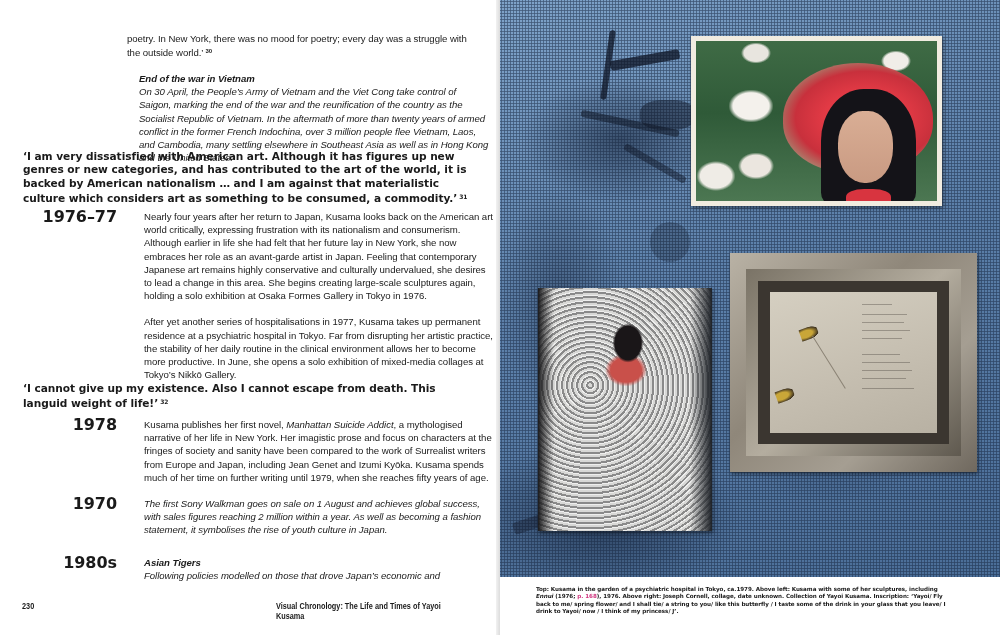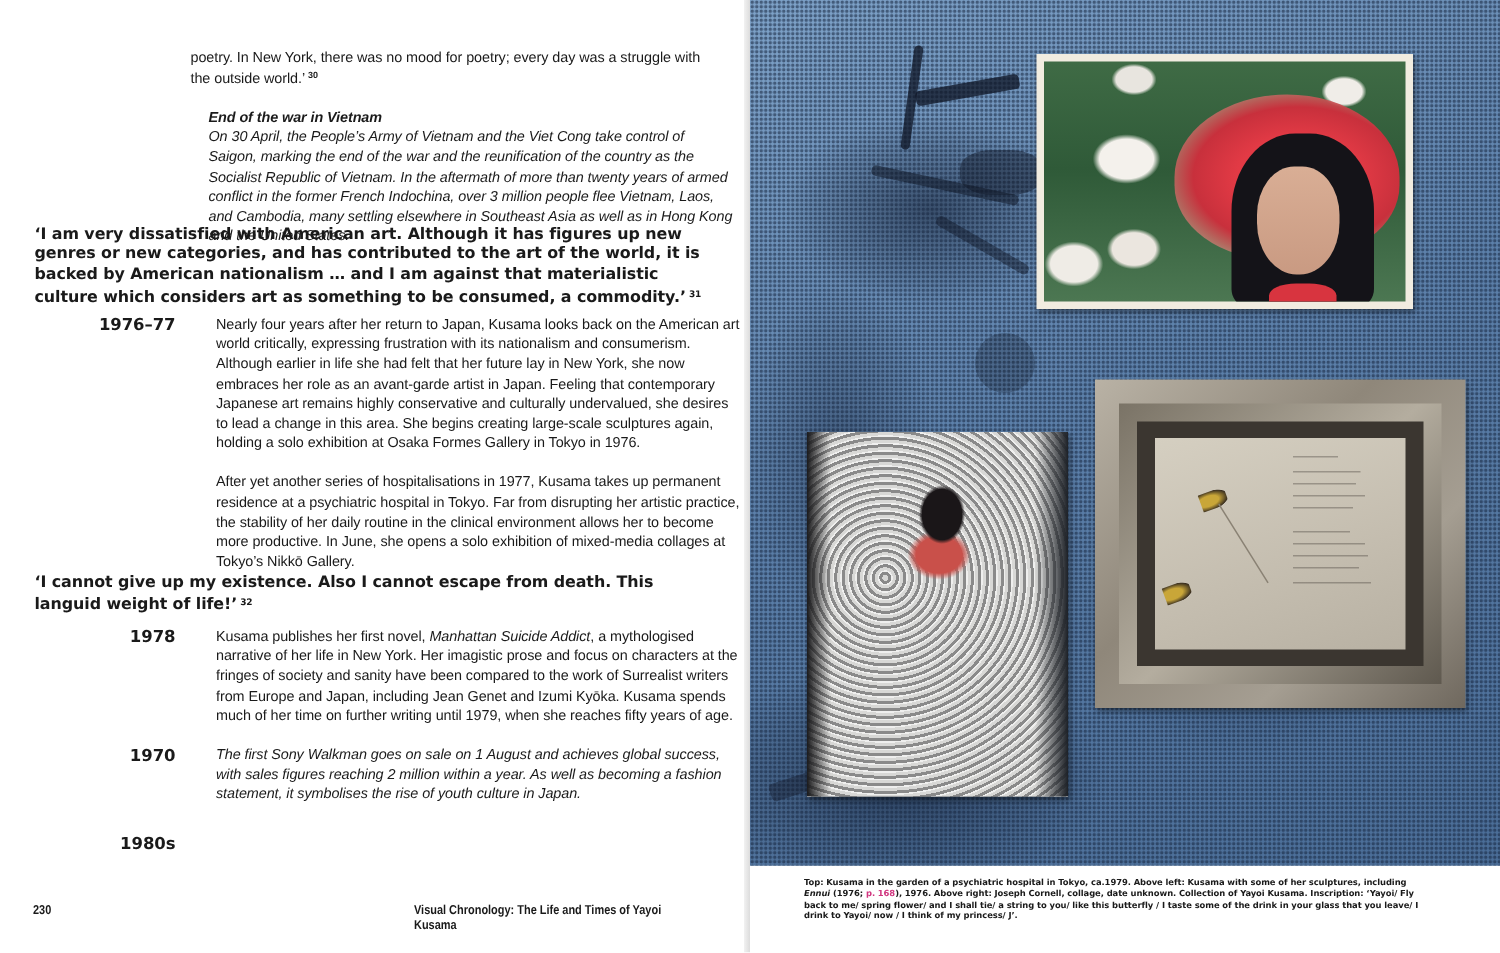--- a/index.html
+++ b/index.html
@@ -16,21 +16,21 @@
   .bold-italic { font-style: italic; font-weight: bold; }
   sup.fn { font-size: 6px; vertical-align: 3px; font-weight: bold; margin-left: 2px; }
 
   .quote {
     position: absolute; left: 23px; width: 455px;
     font-family: "DejaVu Sans", sans-serif; font-weight: bold;
     font-size: 10.6px; line-height: 13.4px; letter-spacing: -0.05px;
   }
   .year-label {
     position: absolute; left: 0; width: 117px; text-align: right;
-    font-family: "DejaVu Sans", sans-serif; font-weight: bold; font-size: 11px; line-height: 13.2px;
+    font-family: "DejaVu Sans", sans-serif; font-weight: bold; font-size: 16px; line-height: 13.2px;
   }
   .entry { position: absolute; left: 0; width: 480px; }
   .entry .text { position: absolute; left: 144px; width: 350px; }
   .para-gap { display: block; height: 13px; }
 
   .folio { position: absolute; top: 601px; font-family: "Liberation Sans", sans-serif; font-weight: bold; font-size: 8.6px; transform: scaleX(0.85); transform-origin: left; }
   .folio.num { left: 22px; }
   .folio.running { left: 276px; }
 
   
@@ -139,20 +139,22 @@
   </div>
 
   <div class="entry body-text" style="top:497px;">
     <div class="year-label">1970</div>
     <div class="text italic">The first Sony Walkman goes on sale on 1 August and achieves global success, with sales figures reaching 2 million within a year. As well as becoming a fashion statement, it symbolises the rise of youth culture in Japan.</div>
   </div>
 
   <div class="entry body-text" style="top:556px;">
     <div class="year-label">1980s</div>
     <div class="text">
+      <div class="bold-italic">Asian Tigers</div>
+      <div class="italic">Following policies modelled on those that drove Japan’s economic and</div>
     </div>
   </div>
 
   <div class="folio num">230</div>
   <div class="folio running">Visual Chronology: The Life and Times of Yayoi Kusama</div>
 </div>
 
 <div class="gutter"></div>
 
 <div class="right-page">

